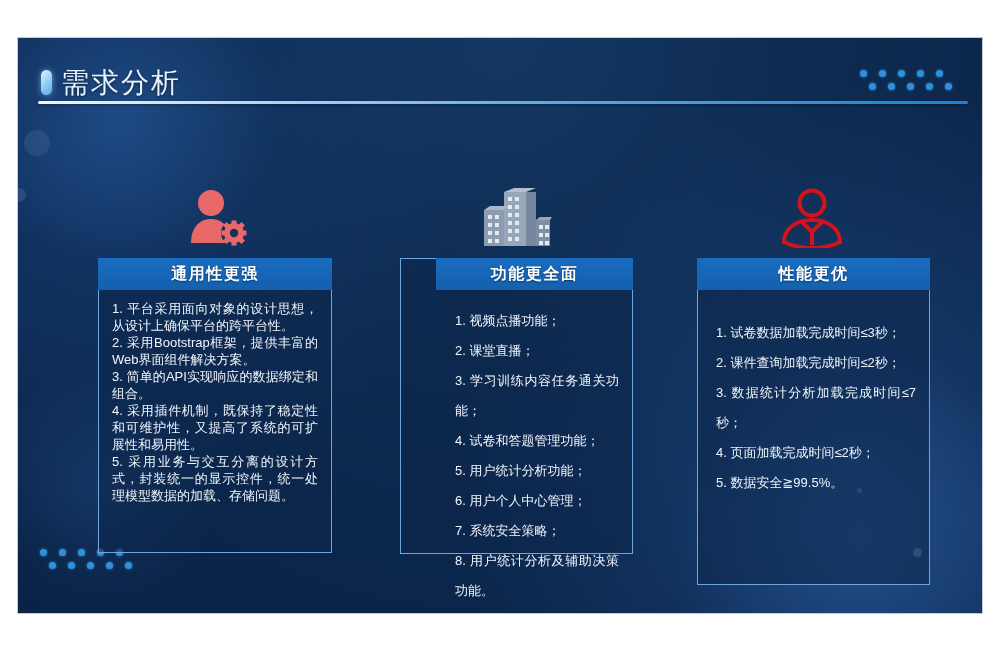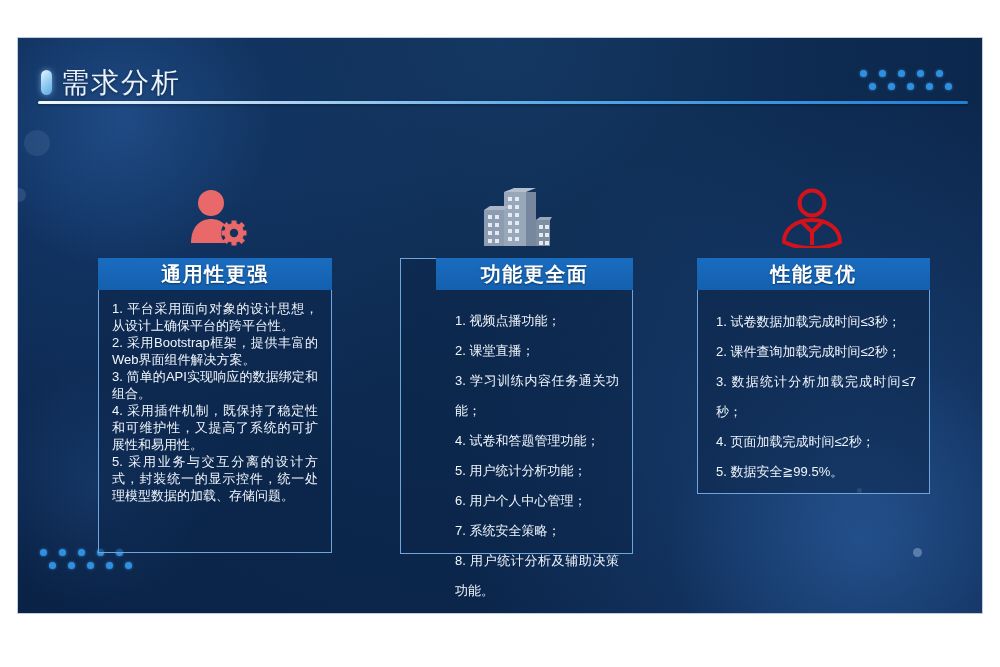--- a/index.html
+++ b/index.html
@@ -53,30 +53,30 @@
   
   .icon{position:absolute;width:84px;height:62px;display:flex;align-items:flex-end;justify-content:center;}
   .ic1{left:157px;top:148px;}
   .ic2{left:455px;top:148px;}
   .ic3{left:752px;top:148px;}
 
   
   .card{position:absolute;border:1px solid #6ea5dd;background:rgba(12,38,74,.55);box-sizing:border-box;}
   .card-head{height:32px;background:linear-gradient(180deg,#1a6cc0 0%,#1460ae 100%);
     display:flex;align-items:center;justify-content:center;margin:-1px -1px 0 -1px;}
-  .card-head span{font-size:20px;font-weight:bold;color:#ffffff;letter-spacing:1.5px;
+  .card-head span{font-size:16px;font-weight:bold;color:#ffffff;letter-spacing:1.5px;
     text-shadow:0 1px 2px rgba(0,0,0,.45);}
   .card-body{padding:10px 13px 8px 13px;}
   .card-body p{margin:0;color:#f0f5fb;font-size:13px;line-height:17px;text-align:justify;}
   .card1{left:80px;top:220px;width:234px;height:295px;}
   .card2{left:382px;top:220px;width:233px;height:296px;padding-left:36px;}
-  .card3{left:679px;top:220px;width:233px;height:236px;}
+  .card3{left:679px;top:220px;width:233px;height:327px;}
   .card2 .card-body p,.card3 .card-body p{line-height:30px;}
   .card2 .card-body{padding-top:16px;padding-left:18px;}
-  .card3 .card-body{padding-top:17px;padding-left:18px;}
+  .card3 .card-body{padding-top:28px;padding-left:18px;}
 </style>
 </head>
 <body>
 
 <div class="canvas">
   <div class="slide">
 
     <div class="glow-a"></div>
     <div class="glow-b"></div>
     <div class="glow-c"></div>

